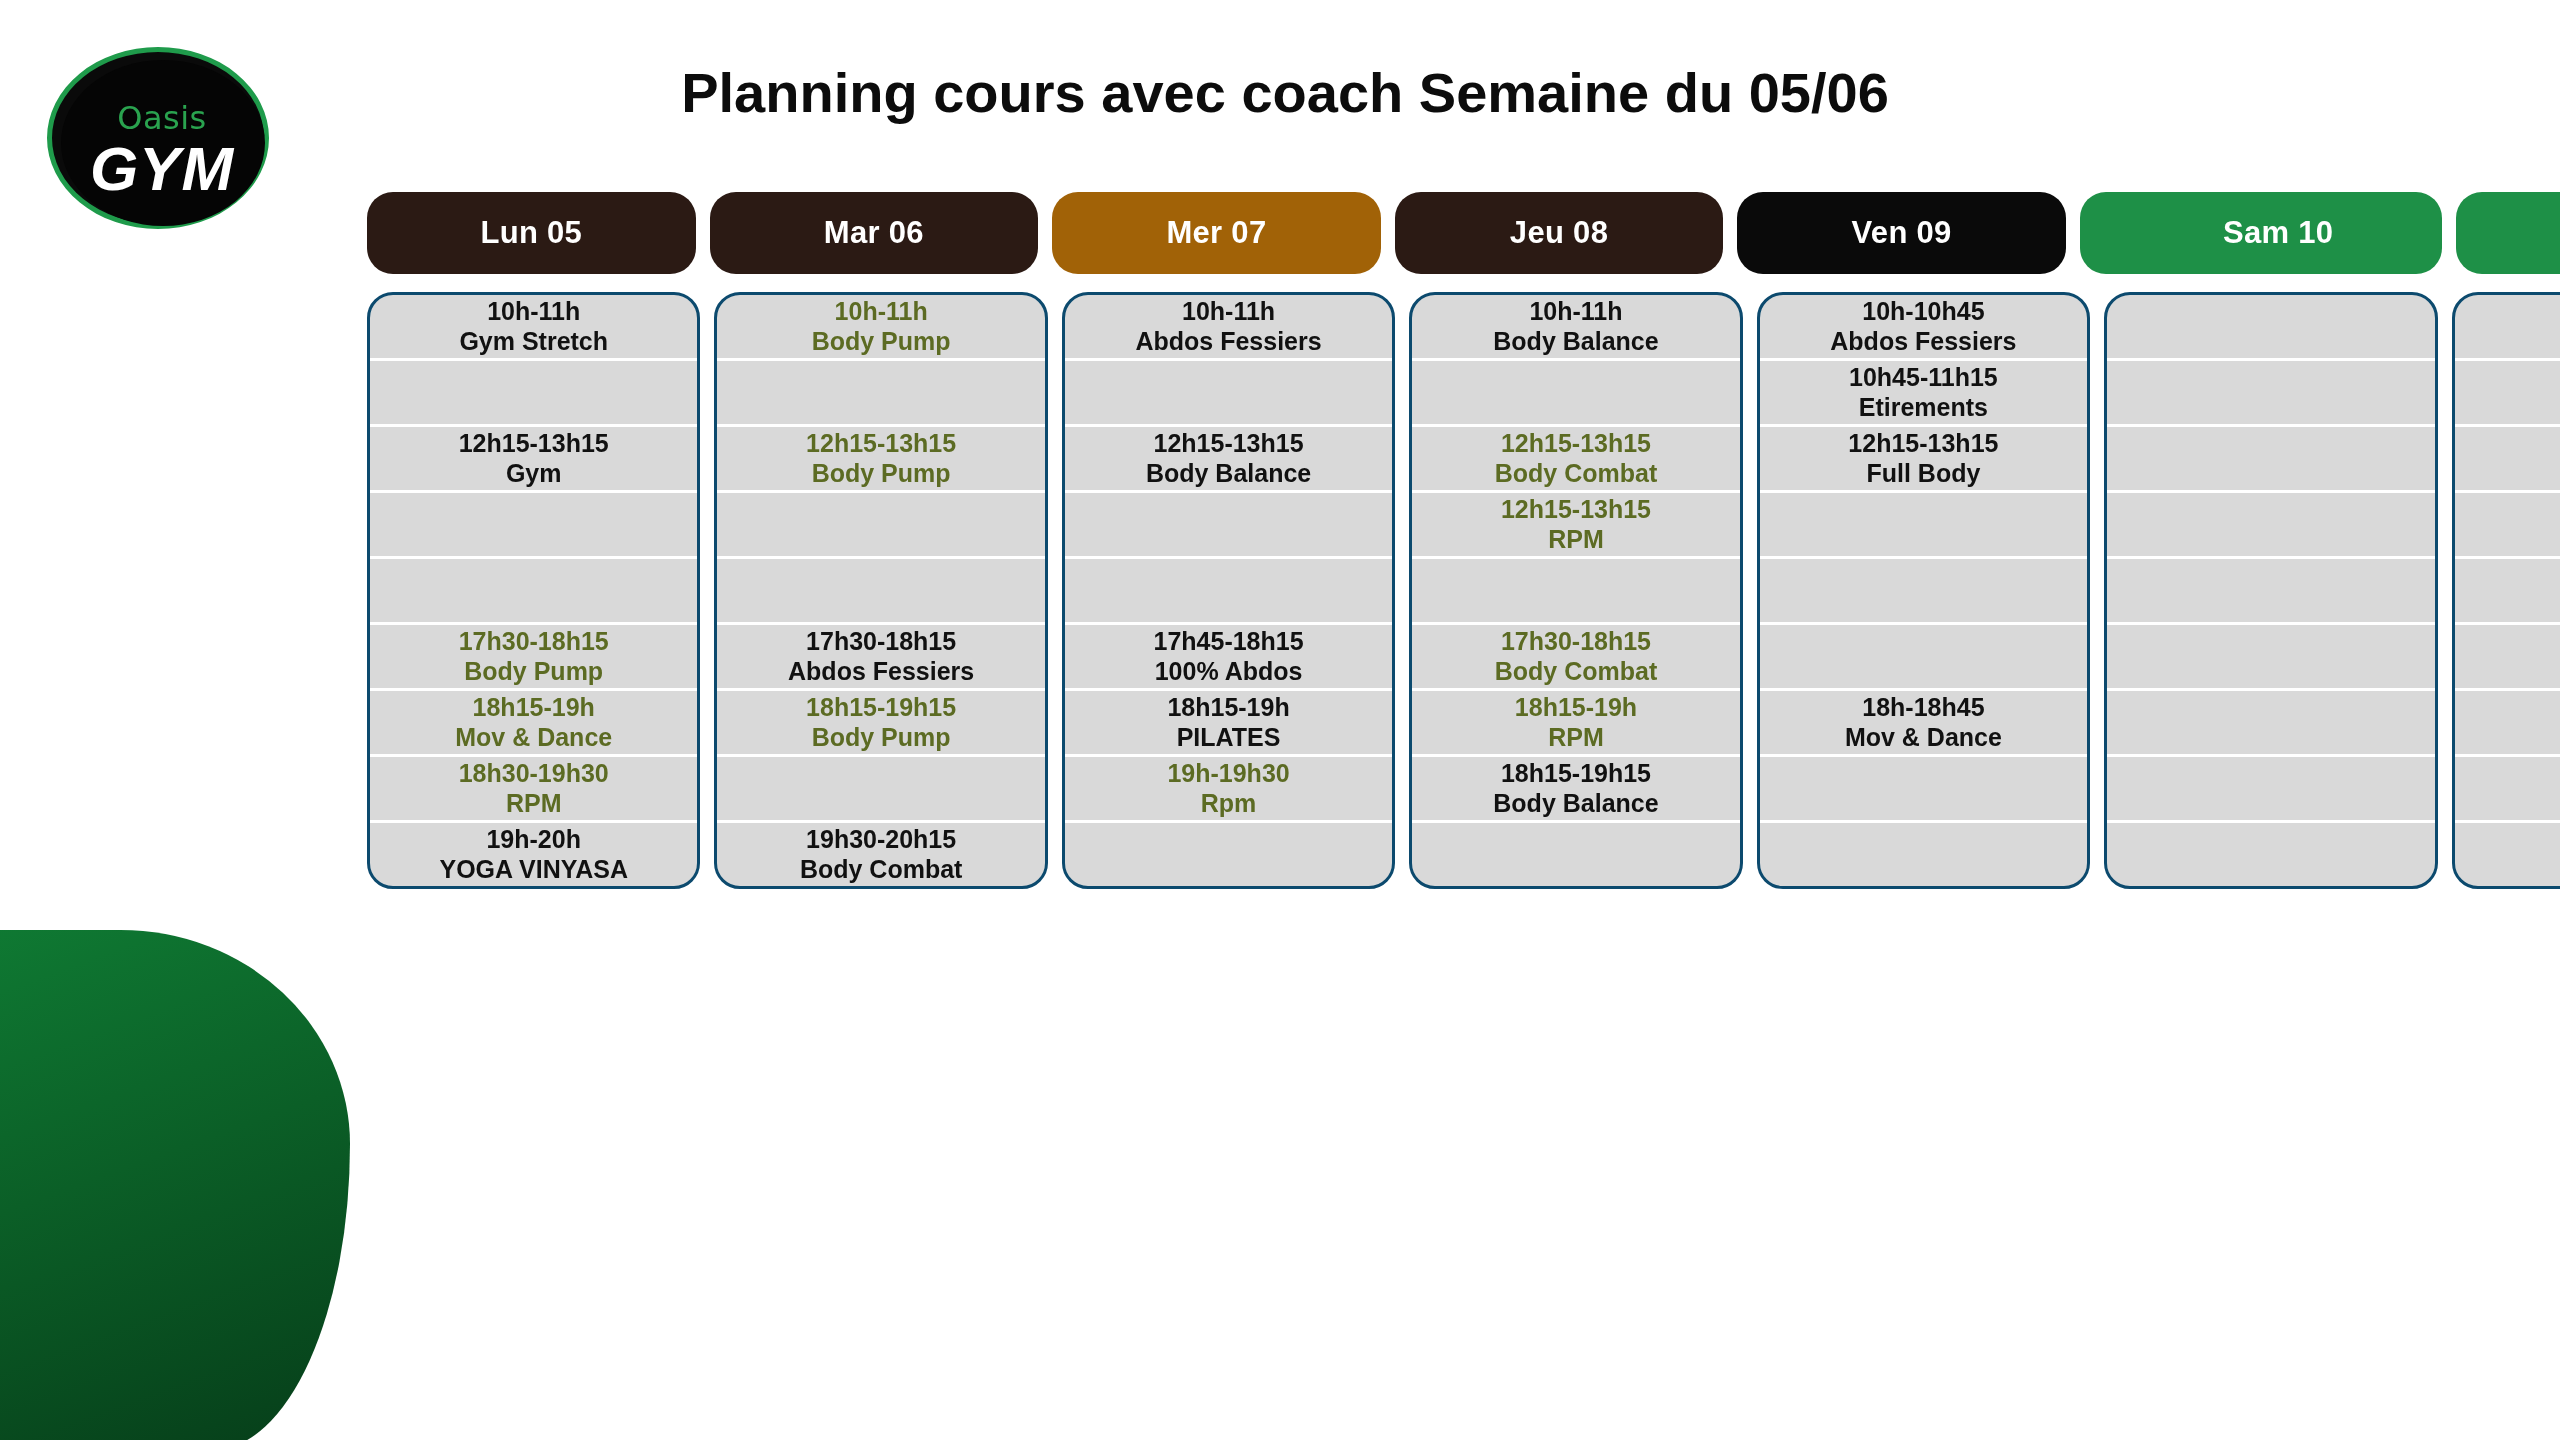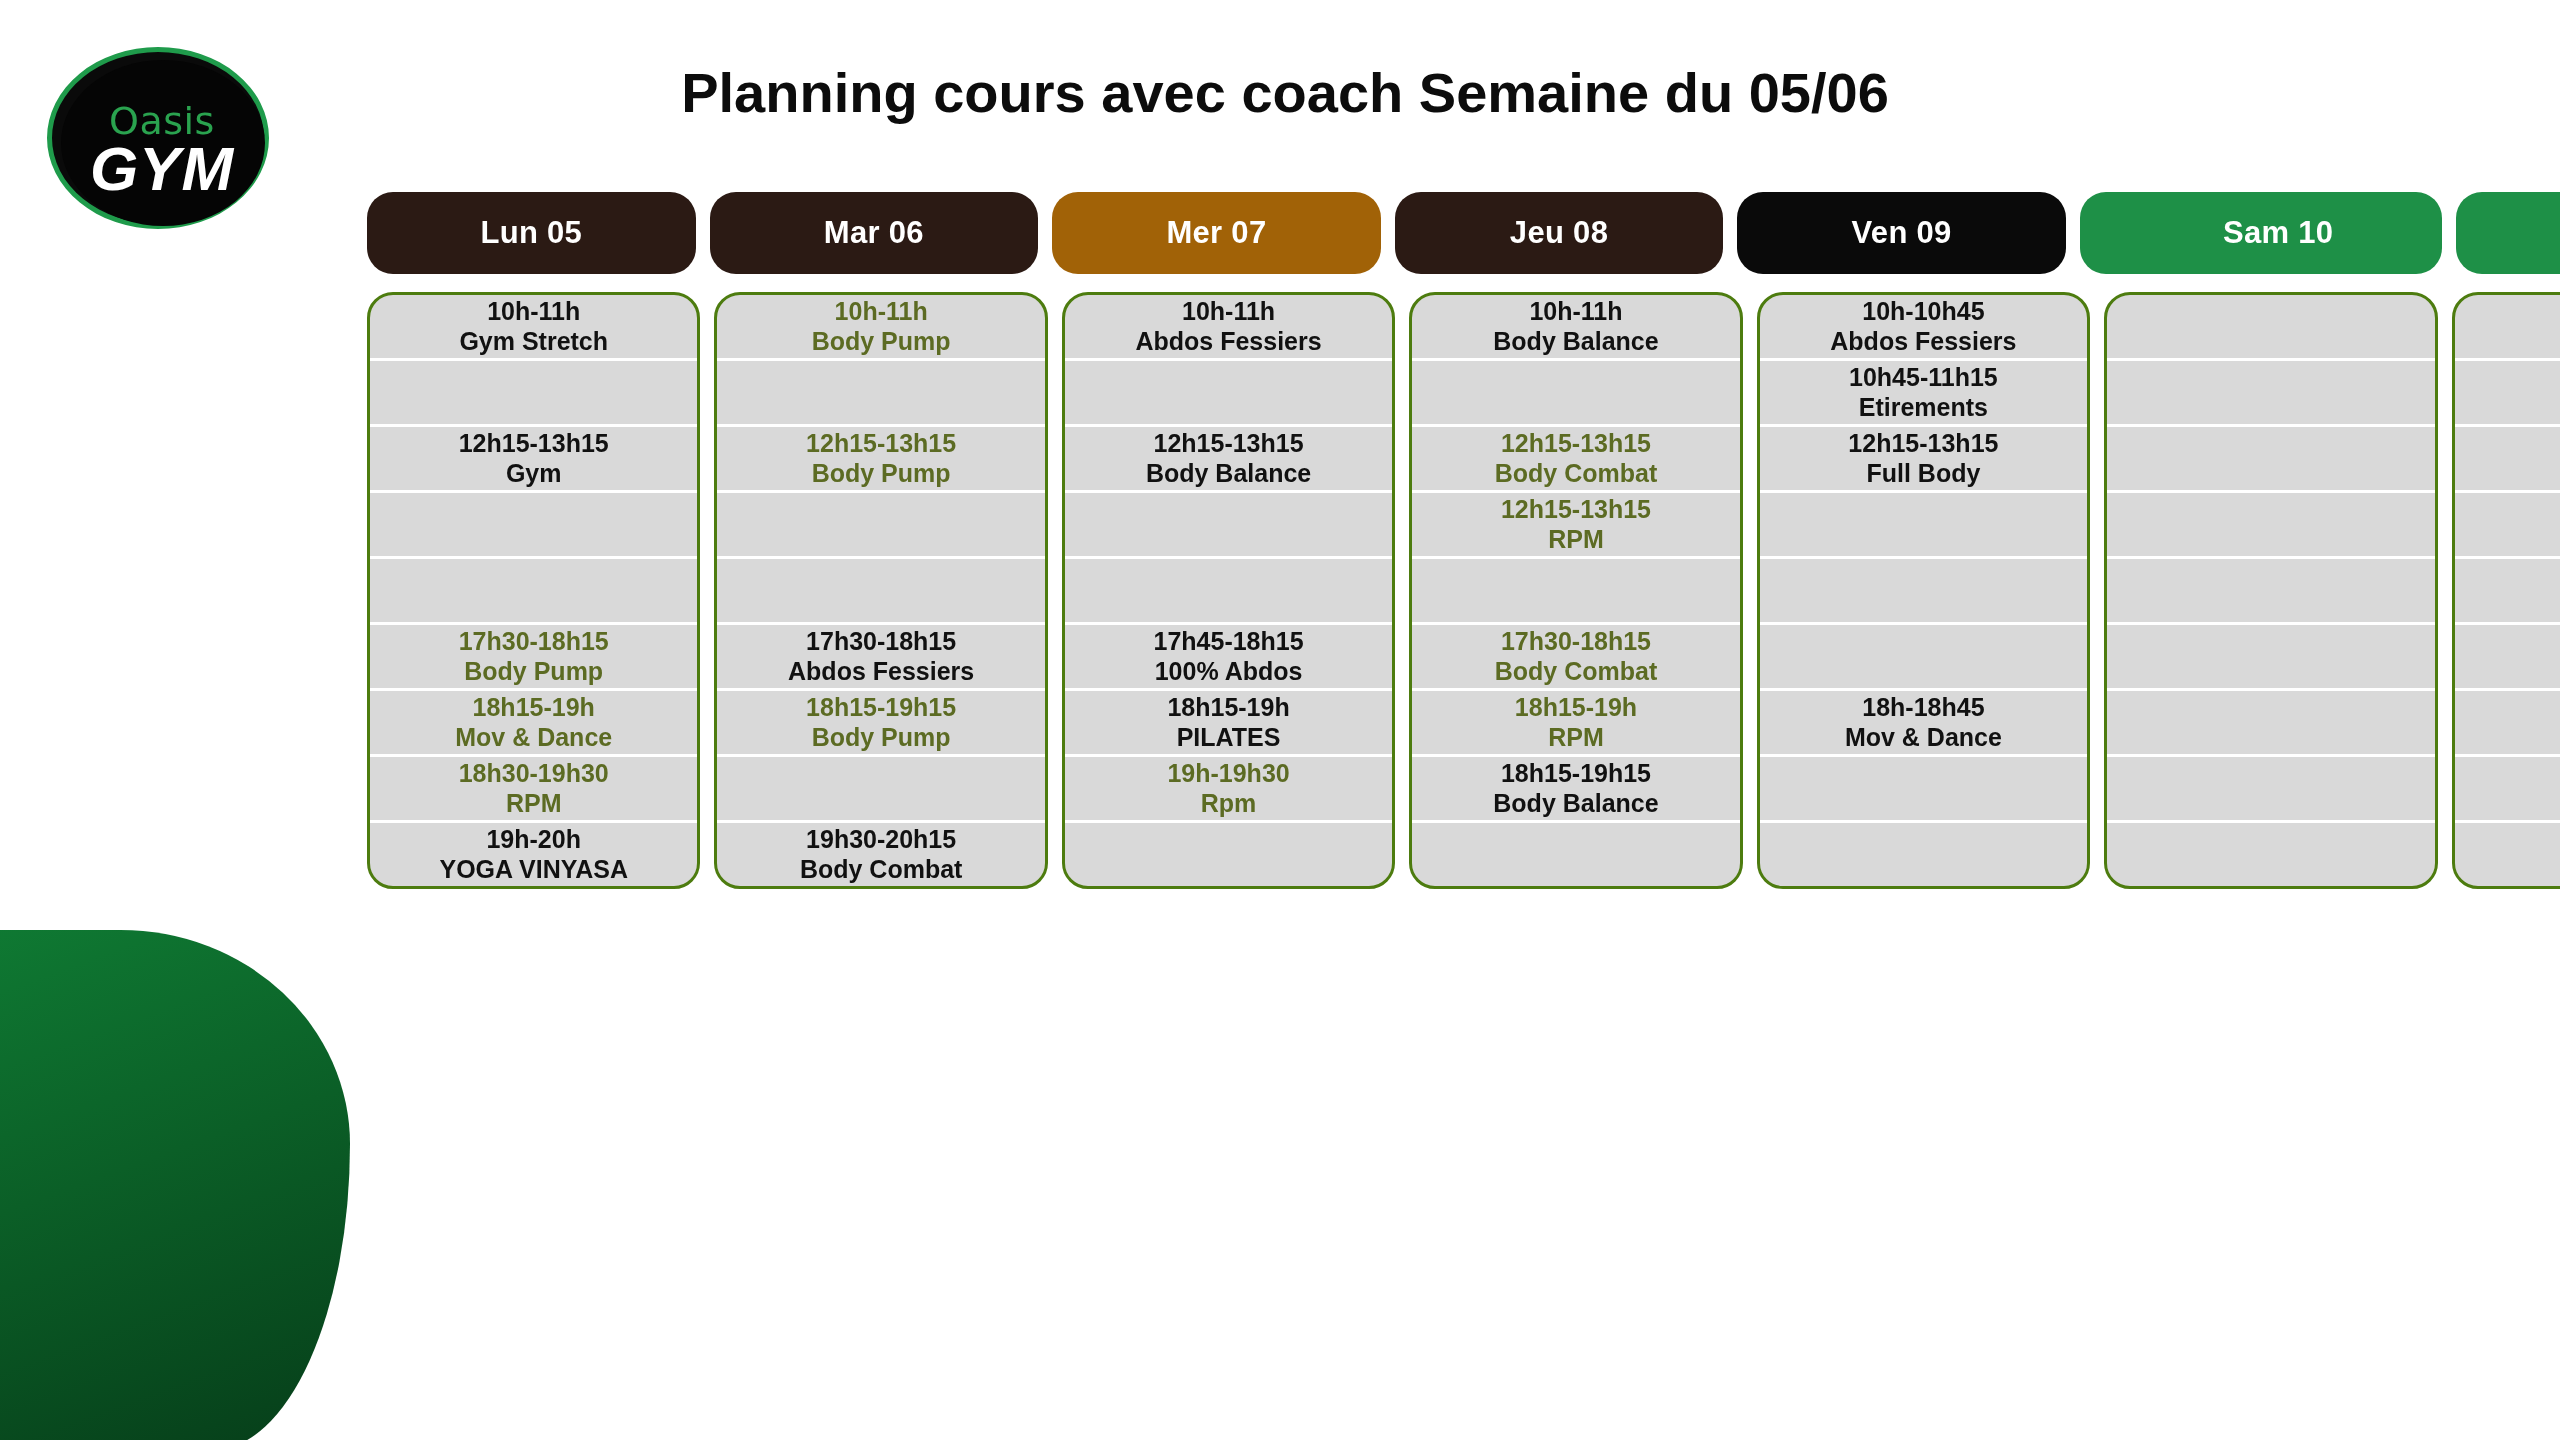--- a/index.html
+++ b/index.html
@@ -56,21 +56,21 @@
     background: #050505;
     box-sizing: border-box;
   }
   .logo-oasis {
     position: absolute;
     left: 0; right: 0;
     top: 52px;
     text-align: center;
     color: #2aa34f;
     font-family: "DejaVu Sans", sans-serif;
-    font-size: 38px;
+    font-size: 32px;
     letter-spacing: 0.5px;
   }
   .logo-gym {
     position: absolute;
     left: 0; right: 0;
     top: 86px;
     text-align: center;
     color: #ffffff;
     font-family: "Liberation Sans", sans-serif;
     font-style: italic;
@@ -118,21 +118,21 @@
     letter-spacing: 0.3px;
   }
 
   .cols {
     display: flex;
     gap: 14px;
     margin-top: 18px;
   }
   .col {
     flex: 1 1 0;
-    border: 3px solid #4d7c0f;
+    border: 3px solid #0c4a6e;
     border-radius: 26px;
     background: #d9d9d9;
     overflow: hidden;
     display: flex;
     flex-direction: column;
   }
   .cell {
     height: 63px;
     border-bottom: 3px solid #ffffff;
     display: flex;

